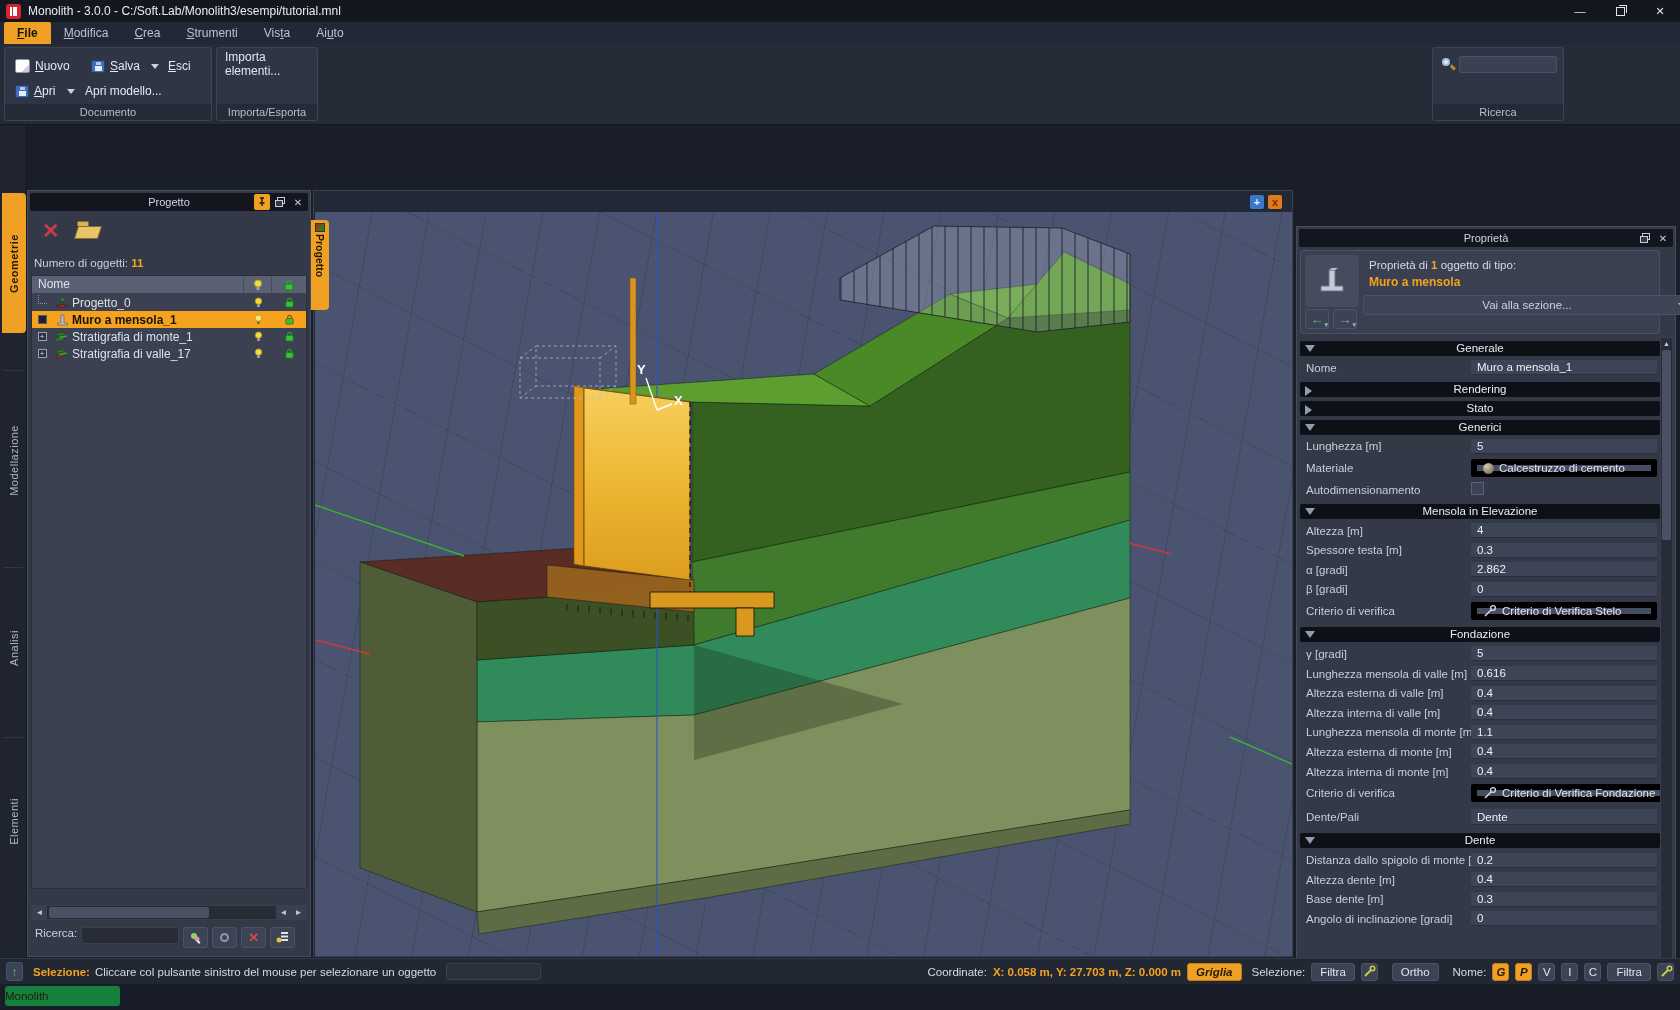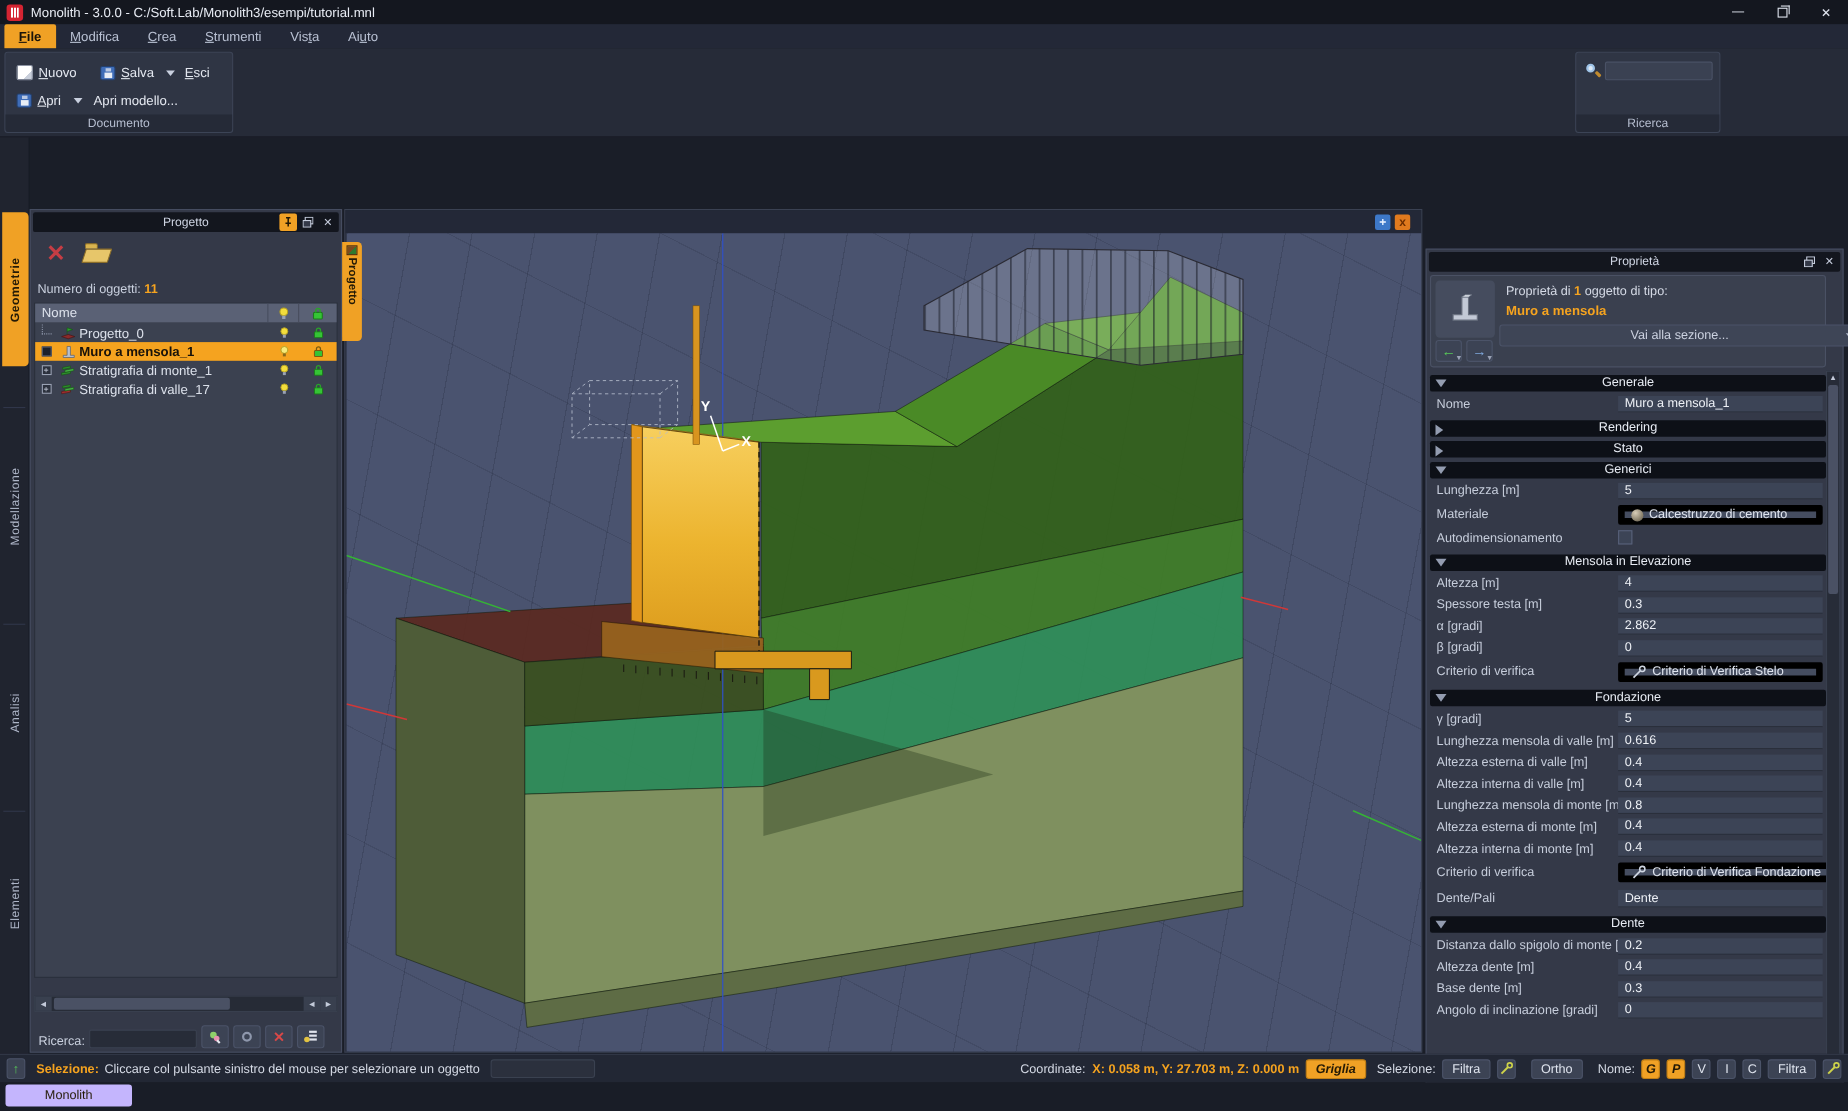--- a/index.html
+++ b/index.html
@@ -77,21 +77,21 @@
   .expbox{width:9px;height:9px;border:1px solid #9aa2b4;background:#2c313d;color:#cfd5e3;font-size:8px;line-height:7px;text-align:center;}
   .expbox.dark{background:#1d212b;border-color:#555c6e;}
   .tstub{width:9px;height:9px;border-left:1px dotted #8b93a6;border-bottom:1px dotted #8b93a6;margin-bottom:6px;}
   .trow .ticon{width:20px;display:flex;justify-content:center;}
   .trow .tname{flex:1;}
   .trow .tbulb{width:28px;display:flex;justify-content:center;}
   .trow .tlock{width:34px;display:flex;justify-content:center;}
   .hscroll{position:absolute;left:3px;top:714px;width:276px;height:15px;background:#262b36;border:1px solid #383f4e;display:flex;align-items:center;}
   .scr-arrow{width:15px;height:13px;background:#39404f;display:flex;align-items:center;justify-content:center;font-size:8px;color:#c3cad9;}
   .scr-thumb{height:11px;background:#4a5164;border-radius:2px;}
-  #ricerca-row{position:absolute;left:3px;top:736px;width:276px;height:26px;display:flex;align-items:flex-end;gap:4px;font-size:11.5px;color:#c9d0de;}
+  #ricerca-row{position:absolute;left:3px;top:736px;width:276px;height:26px;display:flex;align-items:flex-start;gap:4px;font-size:11.5px;color:#c9d0de;}
   #ricerca-row .rinput{width:98px;height:17px;background:#272c38;border:1px solid #3a4150;border-radius:2px;}
   .sq-btn{width:25px;height:21px;background:#3c4354;border:1px solid #4b5368;border-radius:3px;display:flex;align-items:center;justify-content:center;}
   
   #progetto-tab{left:311px;top:220px;width:18px;height:90px;background:#f0a125;border-radius:0 4px 4px 0;display:flex;flex-direction:column;align-items:center;padding-top:3px;gap:2px;z-index:5;}
   #progetto-tab .ticon2{width:10px;height:9px;background:linear-gradient(135deg,#7a4a20 50%,#2e7a2e 50%);border:1px solid #4a3010;}
   #progetto-tab span{writing-mode:vertical-rl;font-size:10.5px;color:#241a06;font-weight:bold;}
 
   
   #viewport{left:313px;top:190px;width:980px;height:767px;background:#232837;border:1px solid #3a4152;}
   #vp-topbar{position:absolute;left:0;top:0;right:0;height:21px;background:#232837;}
@@ -134,22 +134,22 @@
   .vthumb{position:absolute;left:1px;width:9px;background:#4a5164;border-radius:2px;}
   .varrow{position:absolute;left:1px;width:9px;height:9px;color:#c3cad9;font-size:7px;line-height:9px;text-align:center;}
 
   
   #statusbar{left:0;top:958px;width:1680px;height:26px;background:#222734;border-top:1px solid #323948;display:flex;align-items:center;font-size:11.5px;}
   .st-btn{height:18px;padding:0 8px;background:#3c4354;border:1px solid #4b5368;border-radius:3px;color:#dfe4ee;display:flex;align-items:center;justify-content:center;}
   .st-btn.orange{background:#f0a125;border-color:#c07f15;color:#241a06;font-weight:bold;font-style:italic;}
   .st-btn.sqr{width:17px;padding:0;}
   .wrench{width:14px;height:14px;}
   #taskbar{left:0;top:984px;width:1680px;height:26px;background:#191d27;}
-  #task-monolith{position:absolute;left:5px;top:2px;width:115px;height:20px;background:#c4b5fd;border-radius:3px;
-     color:#241a06;font-size:11.5px;text-align:center;line-height:20px;}
+  #task-monolith{position:absolute;left:5px;top:2px;width:115px;height:20px;background:#15803d;border-radius:3px;
+     color:#241a06;font-size:11.5px;text-align:left;line-height:20px;}
 </style>
 </head>
 <body>
 
 <div id="app">
 
   <div id="titlebar" class="abs">
     <div class="app-logo">
         <span></span>
       </div>
@@ -200,20 +200,26 @@
           </span>
         <span><u>A</u>pri</span>
       </div>
       <div class="rbtn" style="left:62px;top:33px;">
           <span class="caret"></span>
         </div>
       <div class="rbtn" style="left:80px;top:33px;">
           <span>Apri modello...</span>
         </div>
       <div class="rgroup-label">Documento</div>
+    </div>
+    <div class="rgroup" style="left:216px;width:102px;">
+      <div class="rbtn" style="left:8px;top:6px;">
+          <span>Importa elementi...</span>
+        </div>
+      <div class="rgroup-label">Importa/Esporta</div>
     </div>
     <div class="rgroup" style="left:1432px;width:132px;">
       <div class="abs mag" style="left:8px;top:9px;">
           <i></i>
           <b></b>
         </div>
       <div class="ricerca-input"></div>
       <div class="rgroup-label">Ricerca</div>
     </div>
   </div>
@@ -622,21 +628,21 @@
       <div class="prow">
           <div class="plabel">Altezza esterna di valle [m]</div>
           <div class="pfield">0.4</div>
         </div>
       <div class="prow">
           <div class="plabel">Altezza interna di valle [m]</div>
           <div class="pfield">0.4</div>
         </div>
       <div class="prow">
           <div class="plabel">Lunghezza mensola di monte [m]</div>
-          <div class="pfield">0.8</div>
+          <div class="pfield">1.1</div>
         </div>
       <div class="prow">
           <div class="plabel">Altezza esterna di monte [m]</div>
           <div class="pfield">0.4</div>
         </div>
       <div class="prow">
           <div class="plabel">Altezza interna di monte [m]</div>
           <div class="pfield">0.4</div>
         </div>
       <div class="prow tall">

